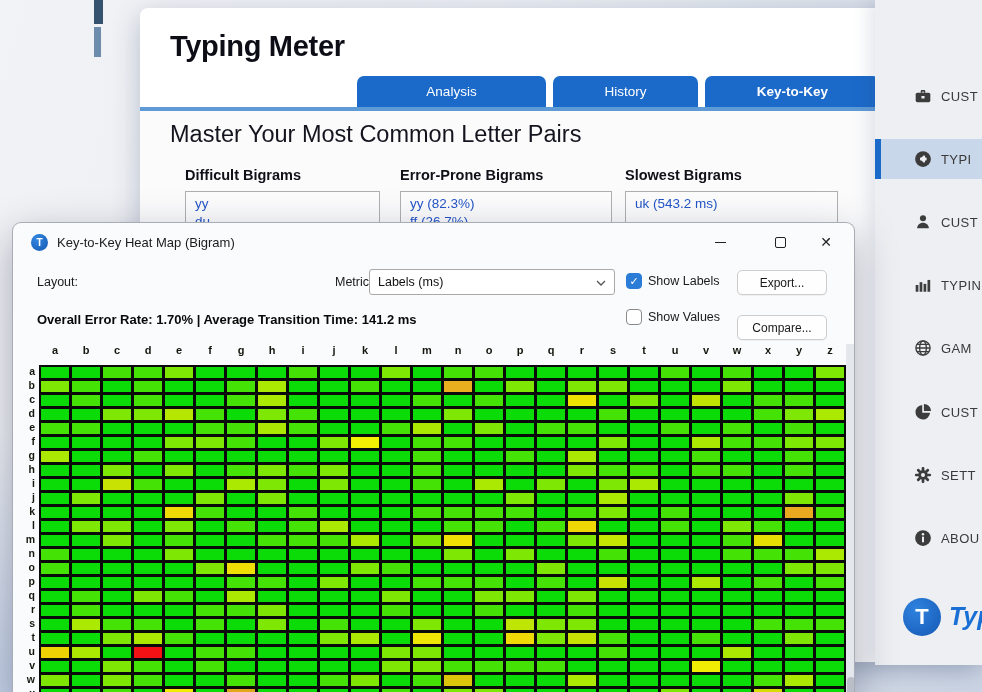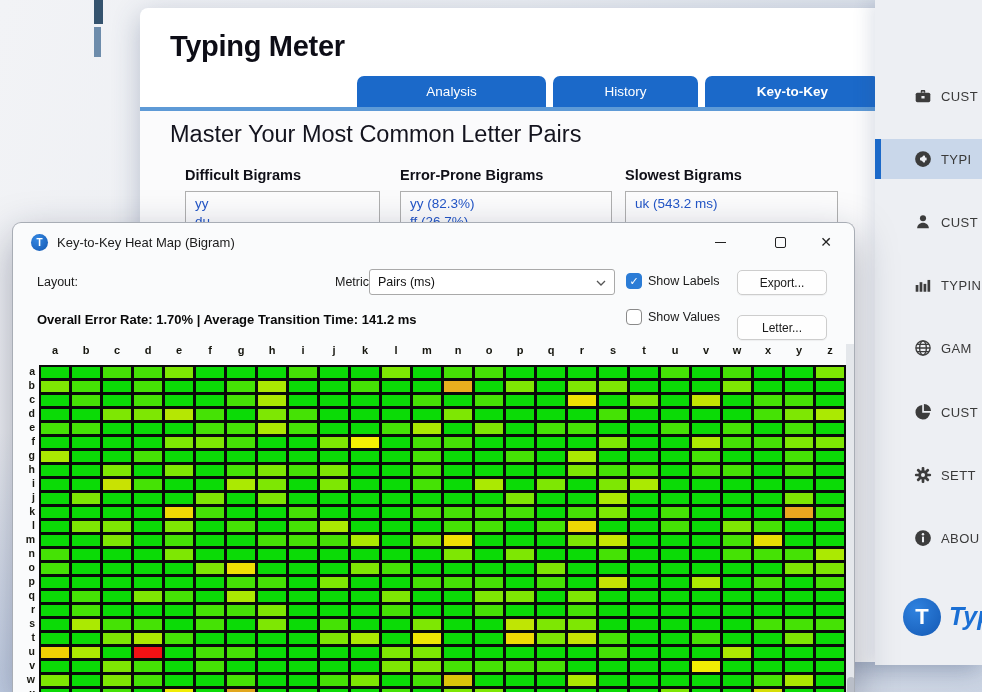--- a/index.html
+++ b/index.html
@@ -217,36 +217,36 @@
     <div class="win-btn" id="btn-max">
         <span class="glyph-max"></span>
       </div>
     <div class="win-btn" id="btn-close">
         <span>✕</span>
       </div>
 
     <div class="ctl-label" style="left:24px; top:52px;">Layout:</div>
     <div class="ctl-label" style="left:322px; top:52px;">Metric:</div>
     <div class="combo" style="left:356px; top:46px; width:246px;">
-      <span>Pairs (ms)</span>
+      <span>Labels (ms)</span>
       <span class="chev"><svg width="10" height="6" viewBox="0 0 10 6">
             <polyline points="1,1 5,5 9,1" fill="none" stroke="#555" stroke-width="1.3"></polyline>
           </svg></span>
     </div>
 
     <div class="chk" style="left:613px; top:50px;">
       <span class="box checked">✓</span>
       <span class="lbl">Show Labels</span>
     </div>
     <div class="chk" style="left:613px; top:86px;">
       <span class="box"></span>
       <span class="lbl">Show Values</span>
     </div>
     <div class="dlg-btn" style="left:724px; top:47px;">Export...</div>
-    <div class="dlg-btn" style="left:724px; top:92px;">Letter...</div>
+    <div class="dlg-btn" style="left:724px; top:92px;">Compare...</div>
 
     <div class="status">Overall Error Rate: 1.70% | Average Transition Time: 141.2 ms</div>
 
     <div class="hm-colhead" id="hm-colhead">
         <span style="left: 28px;">a</span>
         <span style="left: 59px;">b</span>
         <span style="left: 90px;">c</span>
         <span style="left: 121px;">d</span>
         <span style="left: 152px;">e</span>
         <span style="left: 183px;">f</span>

